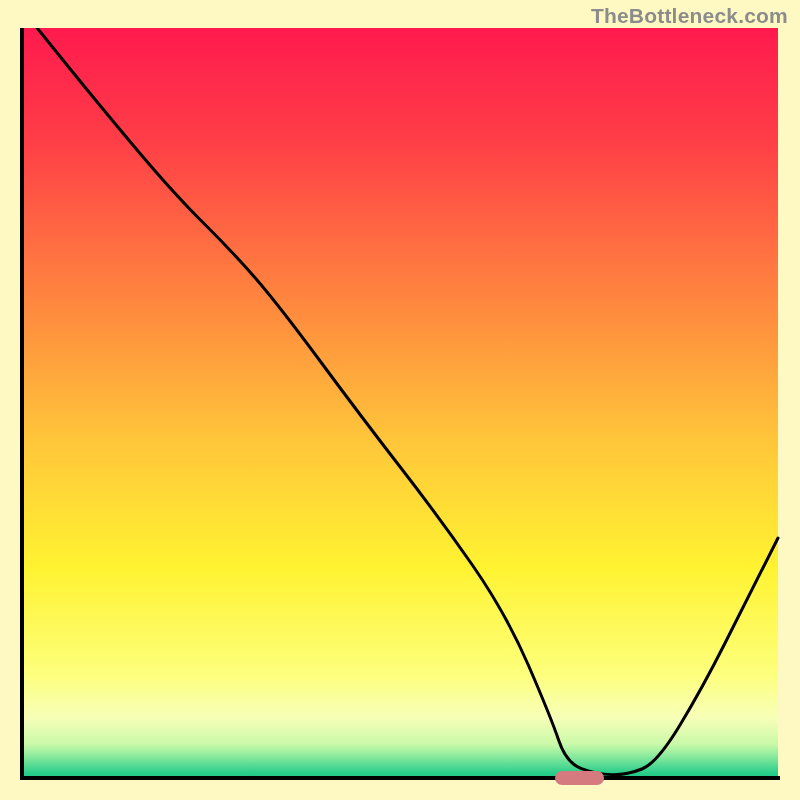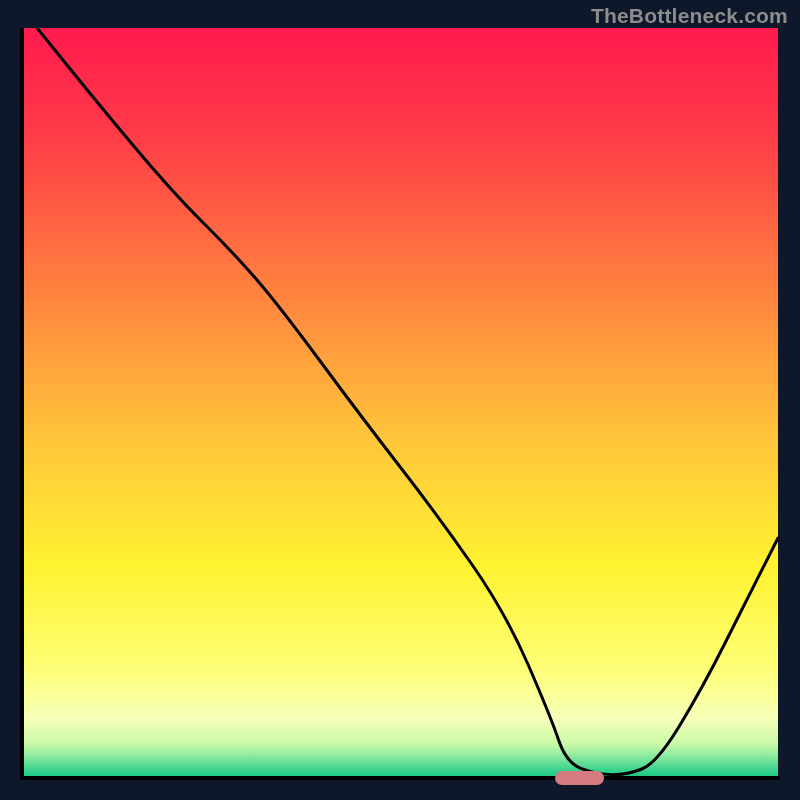--- a/index.html
+++ b/index.html
@@ -7,21 +7,21 @@
     padding: 0;
     width: 800px;
     height: 800px;
     background: #fff;
     font-family: Arial, Helvetica, sans-serif;
   }
   .container {
     position: relative;
     width: 800px;
     height: 800px;
-    background: #0f172a;
+    background: #fef9c3;
   }
   .watermark {
     position: absolute;
     top: 4px;
     right: 12px;
     font-size: 21px;
     font-weight: bold;
     color: #8c8c8c;
     letter-spacing: 0.2px;
     z-index: 10;

